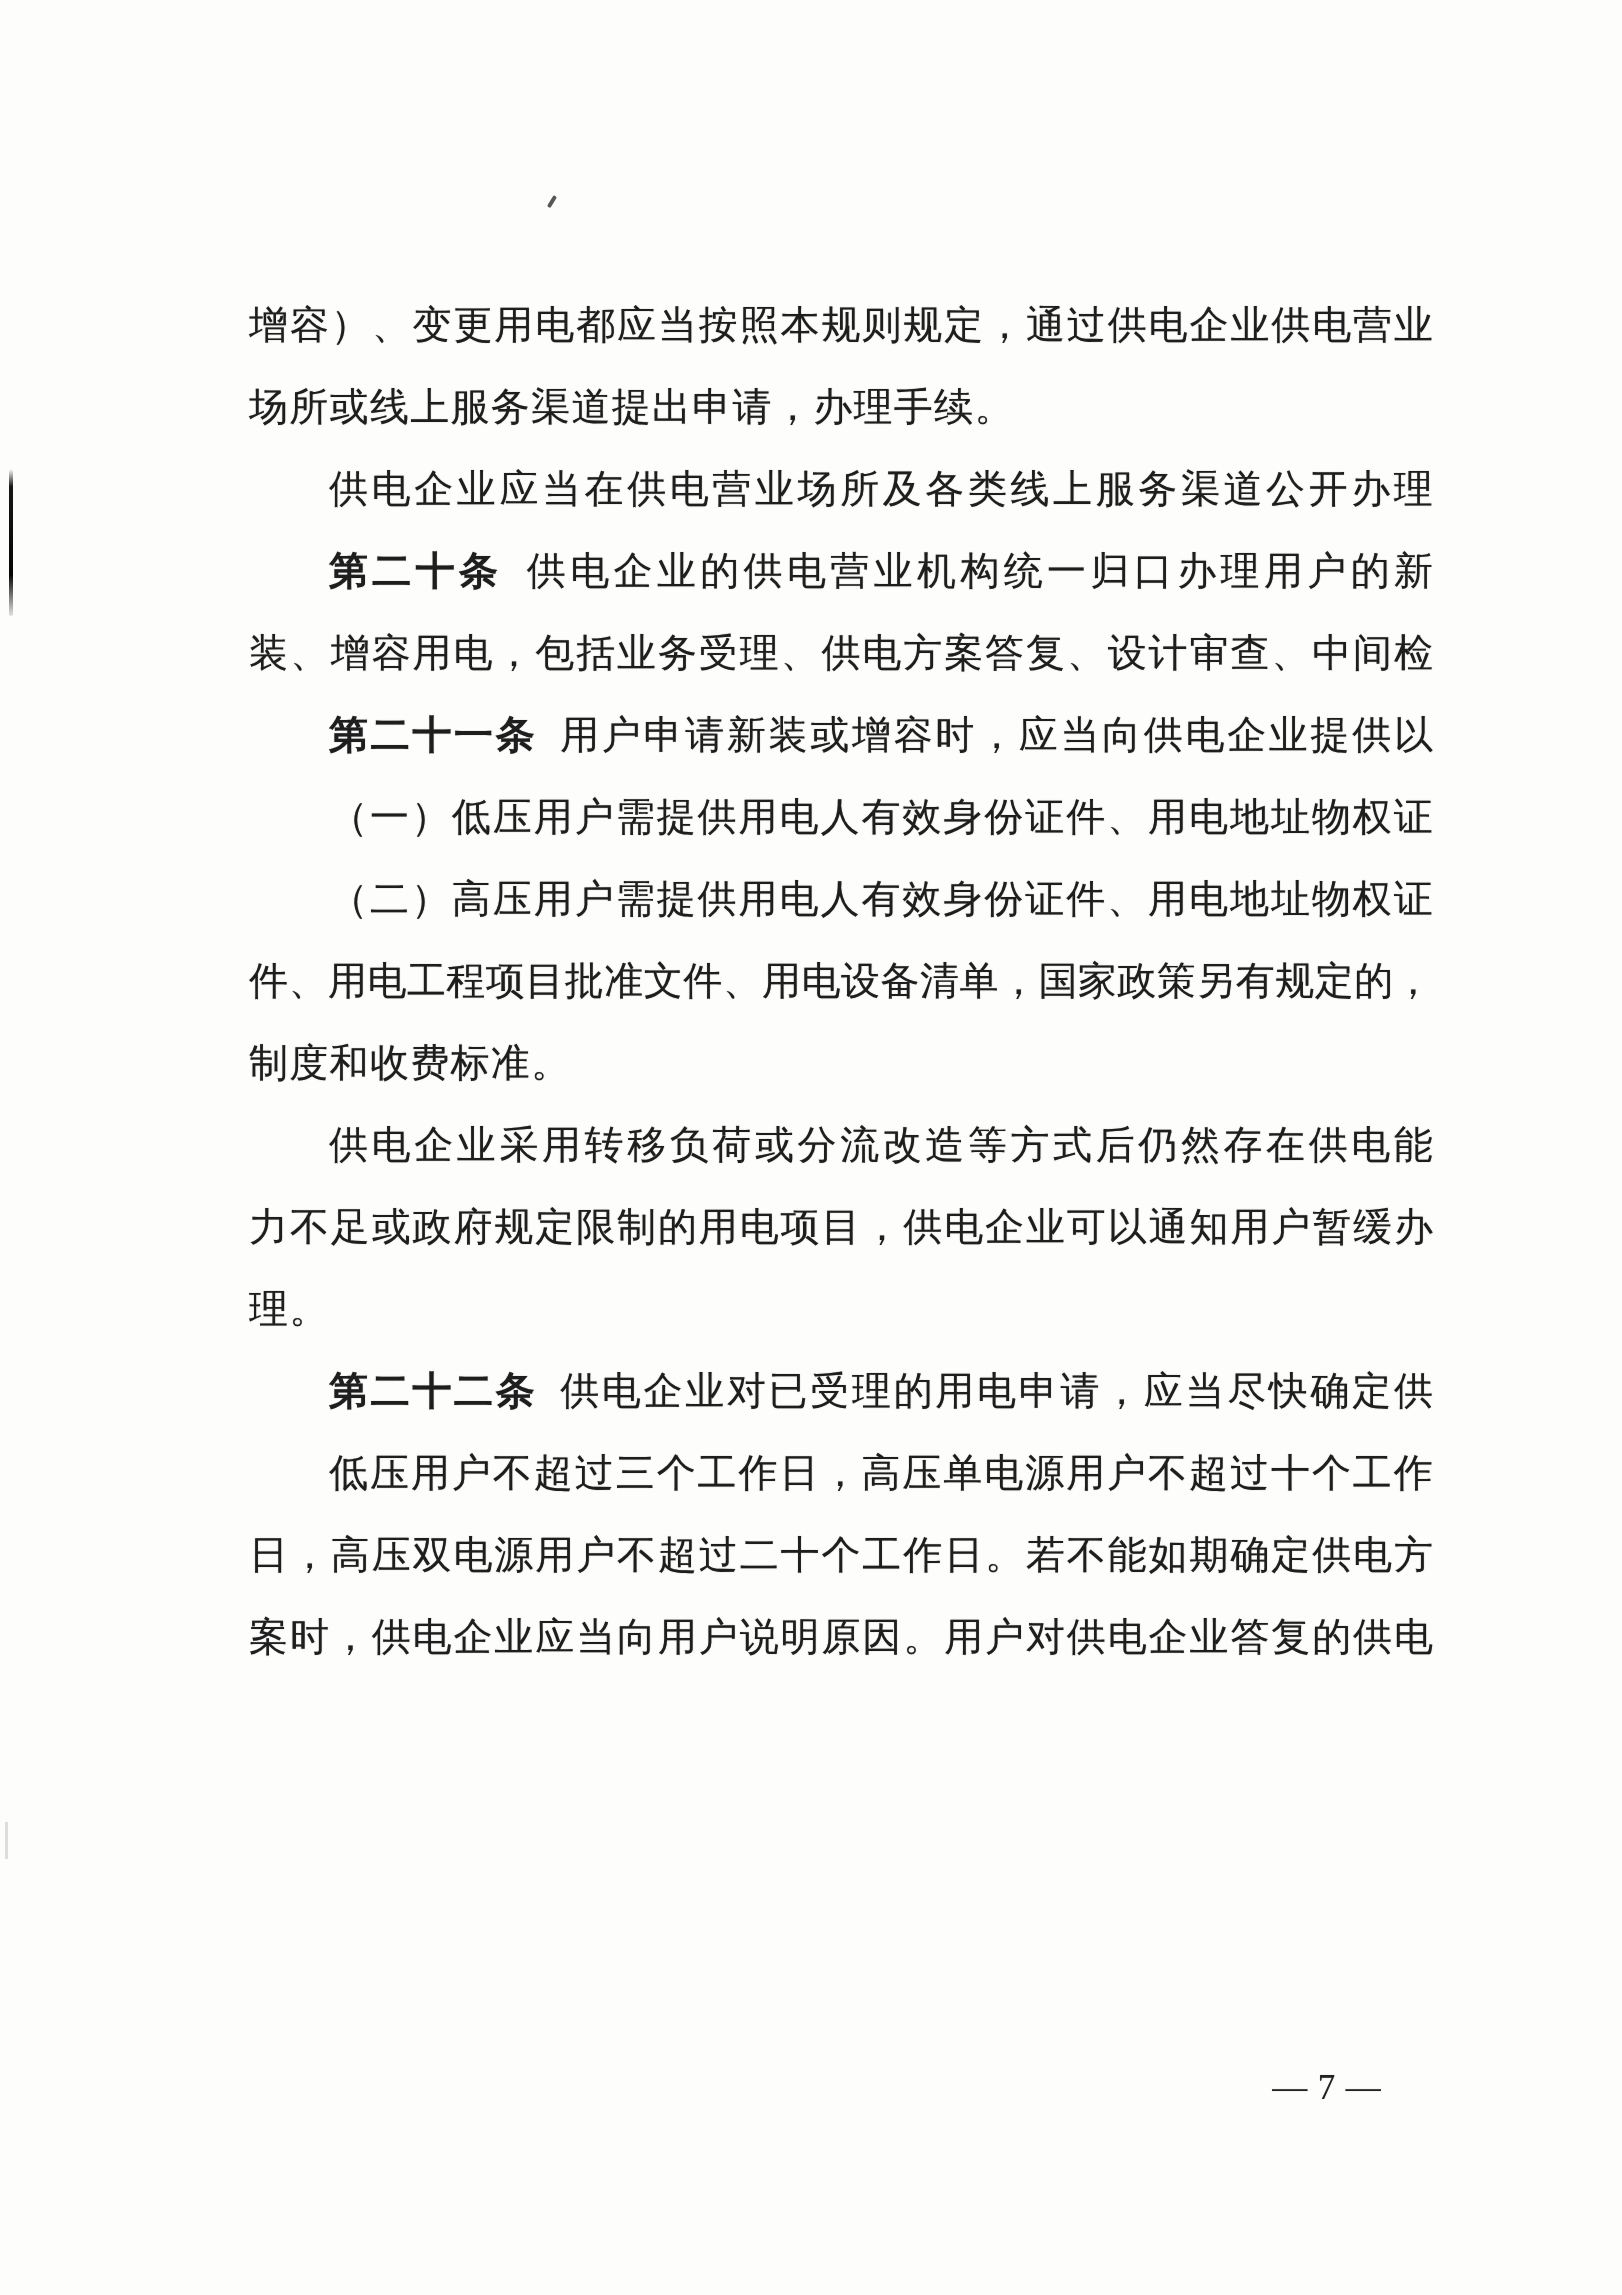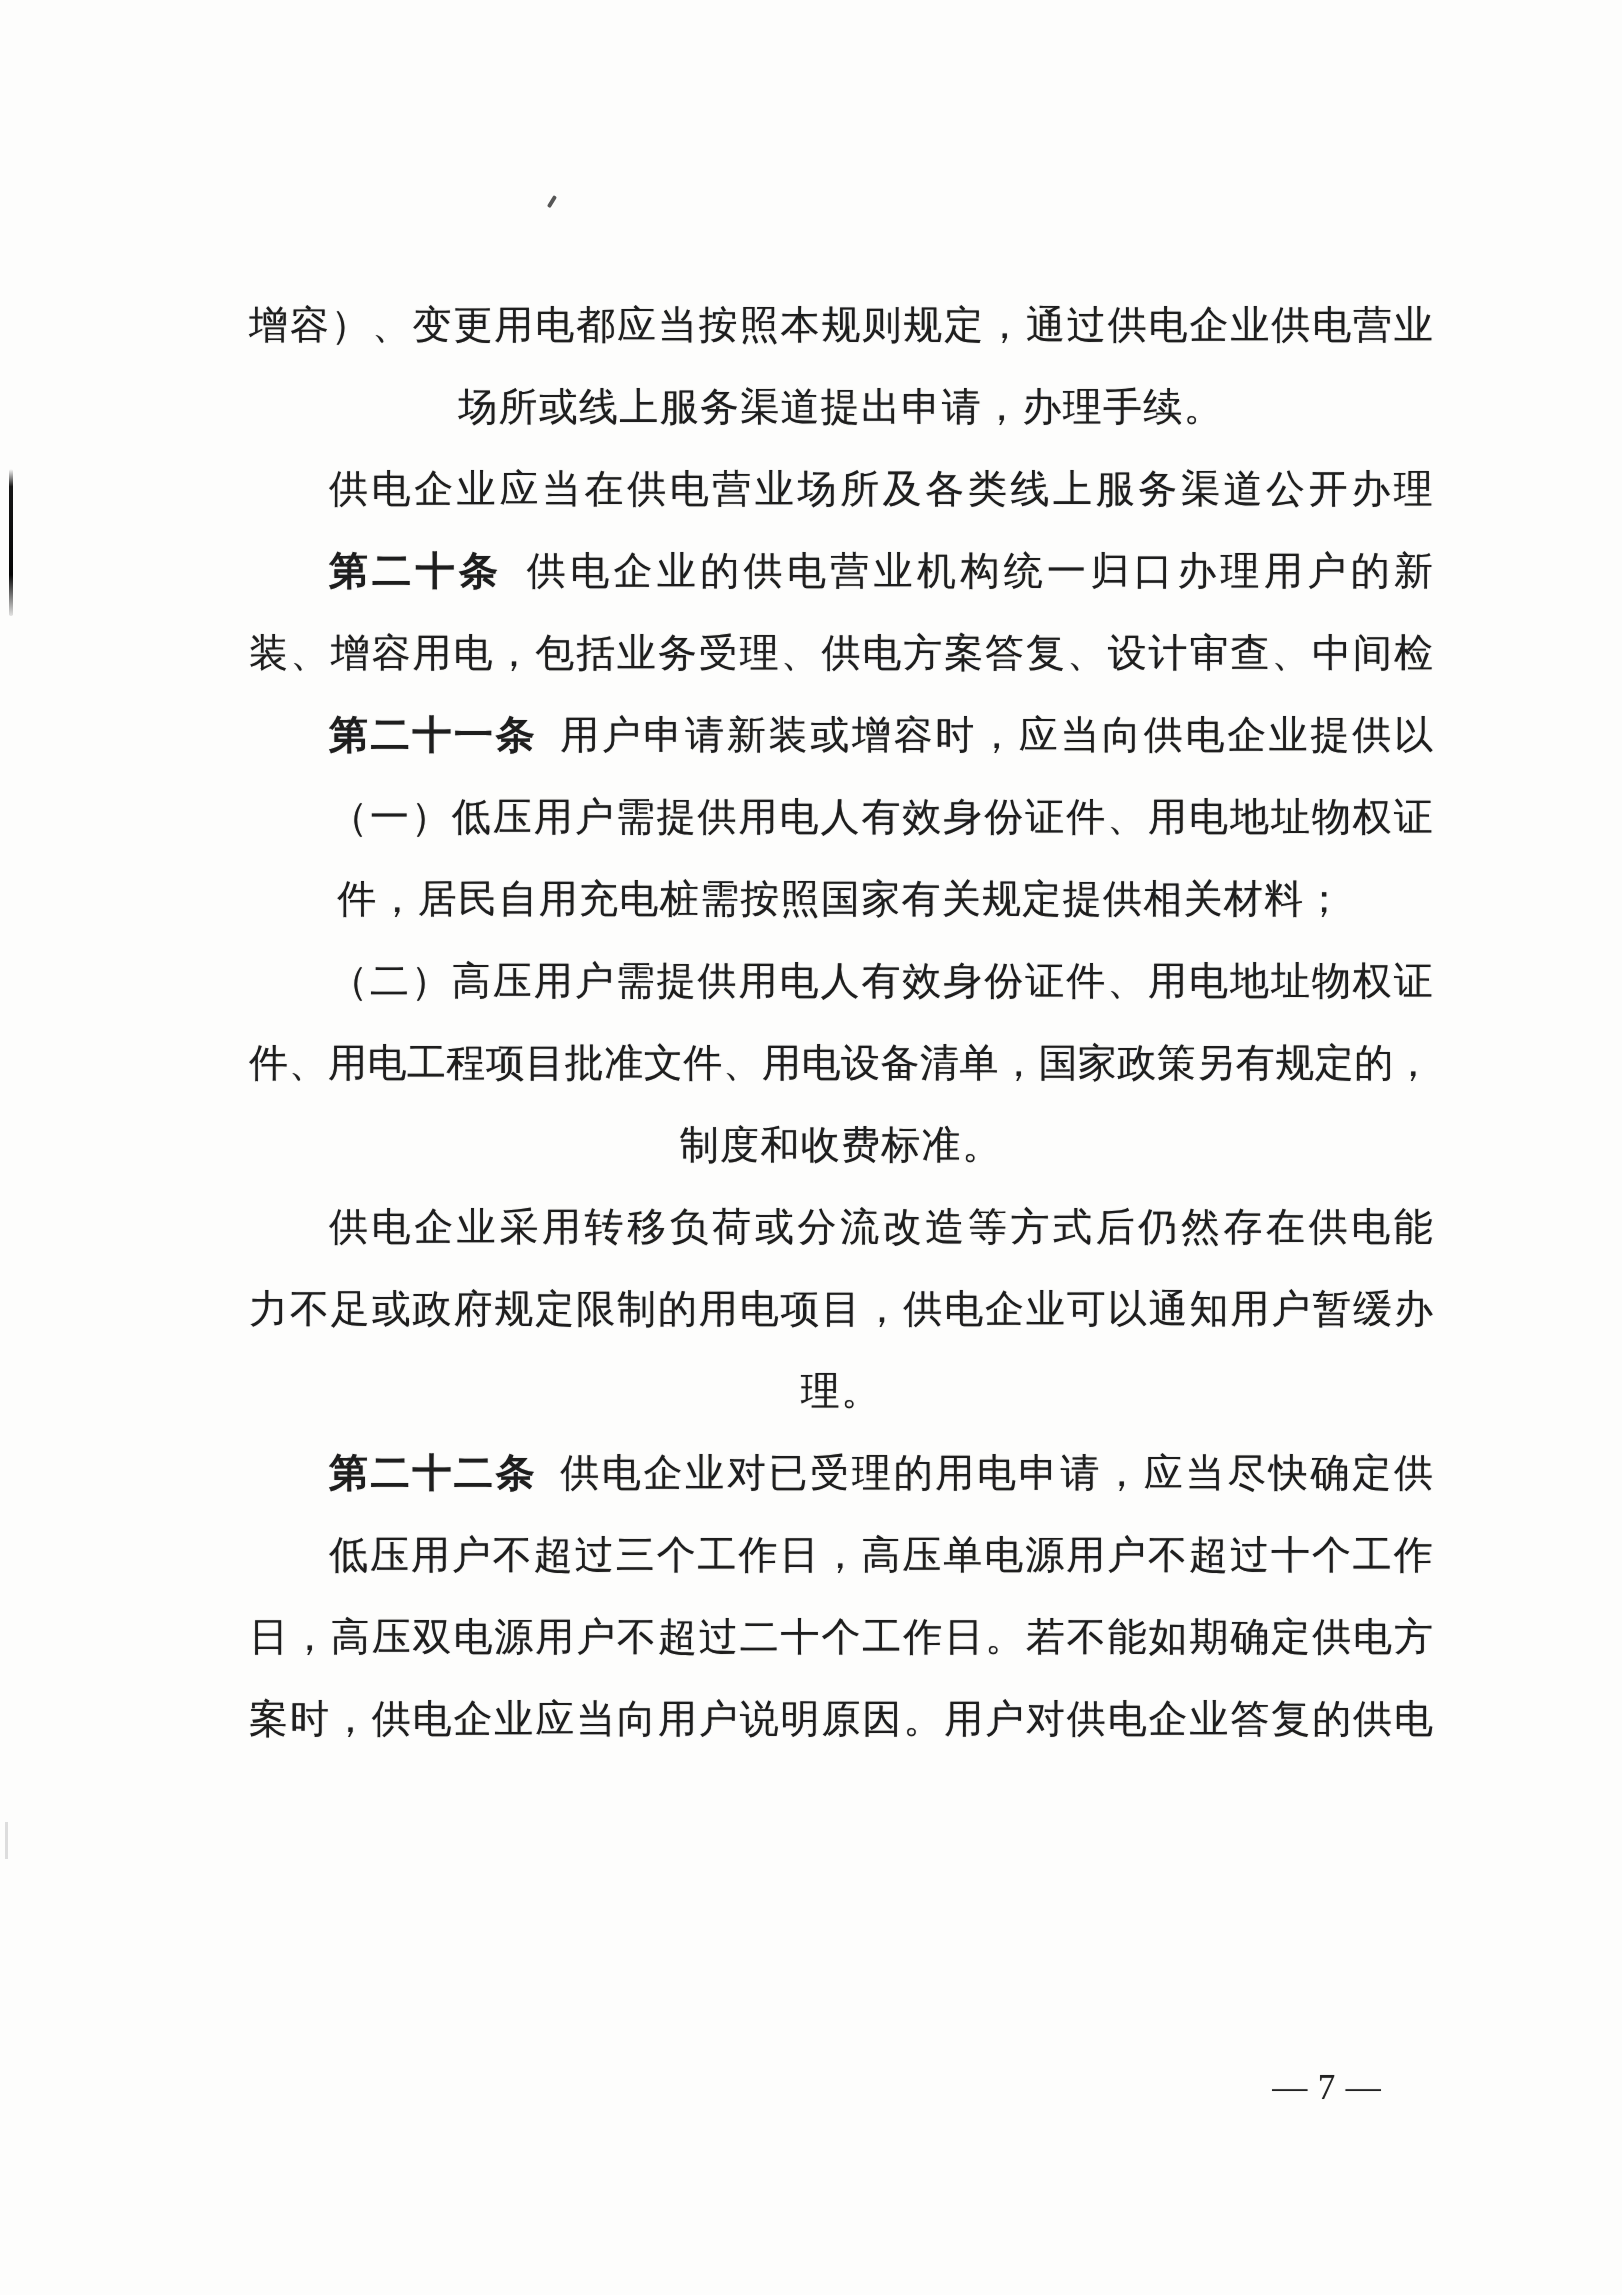--- a/index.html
+++ b/index.html
@@ -21,21 +21,21 @@
   .line {
     height: 82px;
     font-size: 39px;
     display: flex;
     align-items: center;
     white-space: pre;
     overflow: visible;
   }
   .line span { text-shadow: 0 0 1px rgba(35,35,35,.55); }
   .line.fill { justify-content: space-between; }
-  .line:not(.fill) { justify-content: center; letter-spacing: 1.3px; }
+  .line:not(.fill) { justify-content: flex-start; letter-spacing: 1.3px; }
   .line.indent { padding-left: 80px; }
   .sp { width: 20px; flex: 0 0 20px; }
   .hd {
     font-weight: 700;
     font-family: "Liberation Sans", "DejaVu Sans", sans-serif;
   }
   .page-number {
     position: absolute;
     left: 1255px;
     top: 2068px;
@@ -86,21 +86,20 @@
   <div class="artifact-faint-dash"></div>
 
   <div class="text-block">
       <div class="line fill"><span>增</span><span>容</span><span>）</span><span>、</span><span>变</span><span>更</span><span>用</span><span>电</span><span>都</span><span>应</span><span>当</span><span>按</span><span>照</span><span>本</span><span>规</span><span>则</span><span>规</span><span>定</span><span>，</span><span>通</span><span>过</span><span>供</span><span>电</span><span>企</span><span>业</span><span>供</span><span>电</span><span>营</span><span>业</span></div>
       <div class="line"><span>场所或线上服务渠道提出申请，办理手续。</span></div>
       <div class="line fill indent"><span>供</span><span>电</span><span>企</span><span>业</span><span>应</span><span>当</span><span>在</span><span>供</span><span>电</span><span>营</span><span>业</span><span>场</span><span>所</span><span>及</span><span>各</span><span>类</span><span>线</span><span>上</span><span>服</span><span>务</span><span>渠</span><span>道</span><span>公</span><span>开</span><span>办</span><span>理</span></div>
       <div class="line fill indent"><span class="hd">第</span><span class="hd">二</span><span class="hd">十</span><span class="hd">条</span><span class="sp"></span><span>供</span><span>电</span><span>企</span><span>业</span><span>的</span><span>供</span><span>电</span><span>营</span><span>业</span><span>机</span><span>构</span><span>统</span><span>一</span><span>归</span><span>口</span><span>办</span><span>理</span><span>用</span><span>户</span><span>的</span><span>新</span></div>
       <div class="line fill"><span>装</span><span>、</span><span>增</span><span>容</span><span>用</span><span>电</span><span>，</span><span>包</span><span>括</span><span>业</span><span>务</span><span>受</span><span>理</span><span>、</span><span>供</span><span>电</span><span>方</span><span>案</span><span>答</span><span>复</span><span>、</span><span>设</span><span>计</span><span>审</span><span>查</span><span>、</span><span>中</span><span>间</span><span>检</span></div>
       <div class="line fill indent"><span class="hd">第</span><span class="hd">二</span><span class="hd">十</span><span class="hd">一</span><span class="hd">条</span><span class="sp"></span><span>用</span><span>户</span><span>申</span><span>请</span><span>新</span><span>装</span><span>或</span><span>增</span><span>容</span><span>时</span><span>，</span><span>应</span><span>当</span><span>向</span><span>供</span><span>电</span><span>企</span><span>业</span><span>提</span><span>供</span><span>以</span></div>
       <div class="line fill indent"><span>（</span><span>一</span><span>）</span><span>低</span><span>压</span><span>用</span><span>户</span><span>需</span><span>提</span><span>供</span><span>用</span><span>电</span><span>人</span><span>有</span><span>效</span><span>身</span><span>份</span><span>证</span><span>件</span><span>、</span><span>用</span><span>电</span><span>地</span><span>址</span><span>物</span><span>权</span><span>证</span></div>
-      <div class="line"><span>件，居民自用充电桩需按照国家有关规定提供相关材料；</span></div>
       <div class="line fill indent"><span>（</span><span>二</span><span>）</span><span>高</span><span>压</span><span>用</span><span>户</span><span>需</span><span>提</span><span>供</span><span>用</span><span>电</span><span>人</span><span>有</span><span>效</span><span>身</span><span>份</span><span>证</span><span>件</span><span>、</span><span>用</span><span>电</span><span>地</span><span>址</span><span>物</span><span>权</span><span>证</span></div>
       <div class="line fill"><span>件</span><span>、</span><span>用</span><span>电</span><span>工</span><span>程</span><span>项</span><span>目</span><span>批</span><span>准</span><span>文</span><span>件</span><span>、</span><span>用</span><span>电</span><span>设</span><span>备</span><span>清</span><span>单</span><span>，</span><span>国</span><span>家</span><span>政</span><span>策</span><span>另</span><span>有</span><span>规</span><span>定</span><span>的</span><span>，</span></div>
       <div class="line"><span>制度和收费标准。</span></div>
       <div class="line fill indent"><span>供</span><span>电</span><span>企</span><span>业</span><span>采</span><span>用</span><span>转</span><span>移</span><span>负</span><span>荷</span><span>或</span><span>分</span><span>流</span><span>改</span><span>造</span><span>等</span><span>方</span><span>式</span><span>后</span><span>仍</span><span>然</span><span>存</span><span>在</span><span>供</span><span>电</span><span>能</span></div>
       <div class="line fill"><span>力</span><span>不</span><span>足</span><span>或</span><span>政</span><span>府</span><span>规</span><span>定</span><span>限</span><span>制</span><span>的</span><span>用</span><span>电</span><span>项</span><span>目</span><span>，</span><span>供</span><span>电</span><span>企</span><span>业</span><span>可</span><span>以</span><span>通</span><span>知</span><span>用</span><span>户</span><span>暂</span><span>缓</span><span>办</span></div>
       <div class="line"><span>理。</span></div>
       <div class="line fill indent"><span class="hd">第</span><span class="hd">二</span><span class="hd">十</span><span class="hd">二</span><span class="hd">条</span><span class="sp"></span><span>供</span><span>电</span><span>企</span><span>业</span><span>对</span><span>已</span><span>受</span><span>理</span><span>的</span><span>用</span><span>电</span><span>申</span><span>请</span><span>，</span><span>应</span><span>当</span><span>尽</span><span>快</span><span>确</span><span>定</span><span>供</span></div>
       <div class="line fill indent"><span>低</span><span>压</span><span>用</span><span>户</span><span>不</span><span>超</span><span>过</span><span>三</span><span>个</span><span>工</span><span>作</span><span>日</span><span>，</span><span>高</span><span>压</span><span>单</span><span>电</span><span>源</span><span>用</span><span>户</span><span>不</span><span>超</span><span>过</span><span>十</span><span>个</span><span>工</span><span>作</span></div>
       <div class="line fill"><span>日</span><span>，</span><span>高</span><span>压</span><span>双</span><span>电</span><span>源</span><span>用</span><span>户</span><span>不</span><span>超</span><span>过</span><span>二</span><span>十</span><span>个</span><span>工</span><span>作</span><span>日</span><span>。</span><span>若</span><span>不</span><span>能</span><span>如</span><span>期</span><span>确</span><span>定</span><span>供</span><span>电</span><span>方</span></div>
       <div class="line fill"><span>案</span><span>时</span><span>，</span><span>供</span><span>电</span><span>企</span><span>业</span><span>应</span><span>当</span><span>向</span><span>用</span><span>户</span><span>说</span><span>明</span><span>原</span><span>因</span><span>。</span><span>用</span><span>户</span><span>对</span><span>供</span><span>电</span><span>企</span><span>业</span><span>答</span><span>复</span><span>的</span><span>供</span><span>电</span></div>

